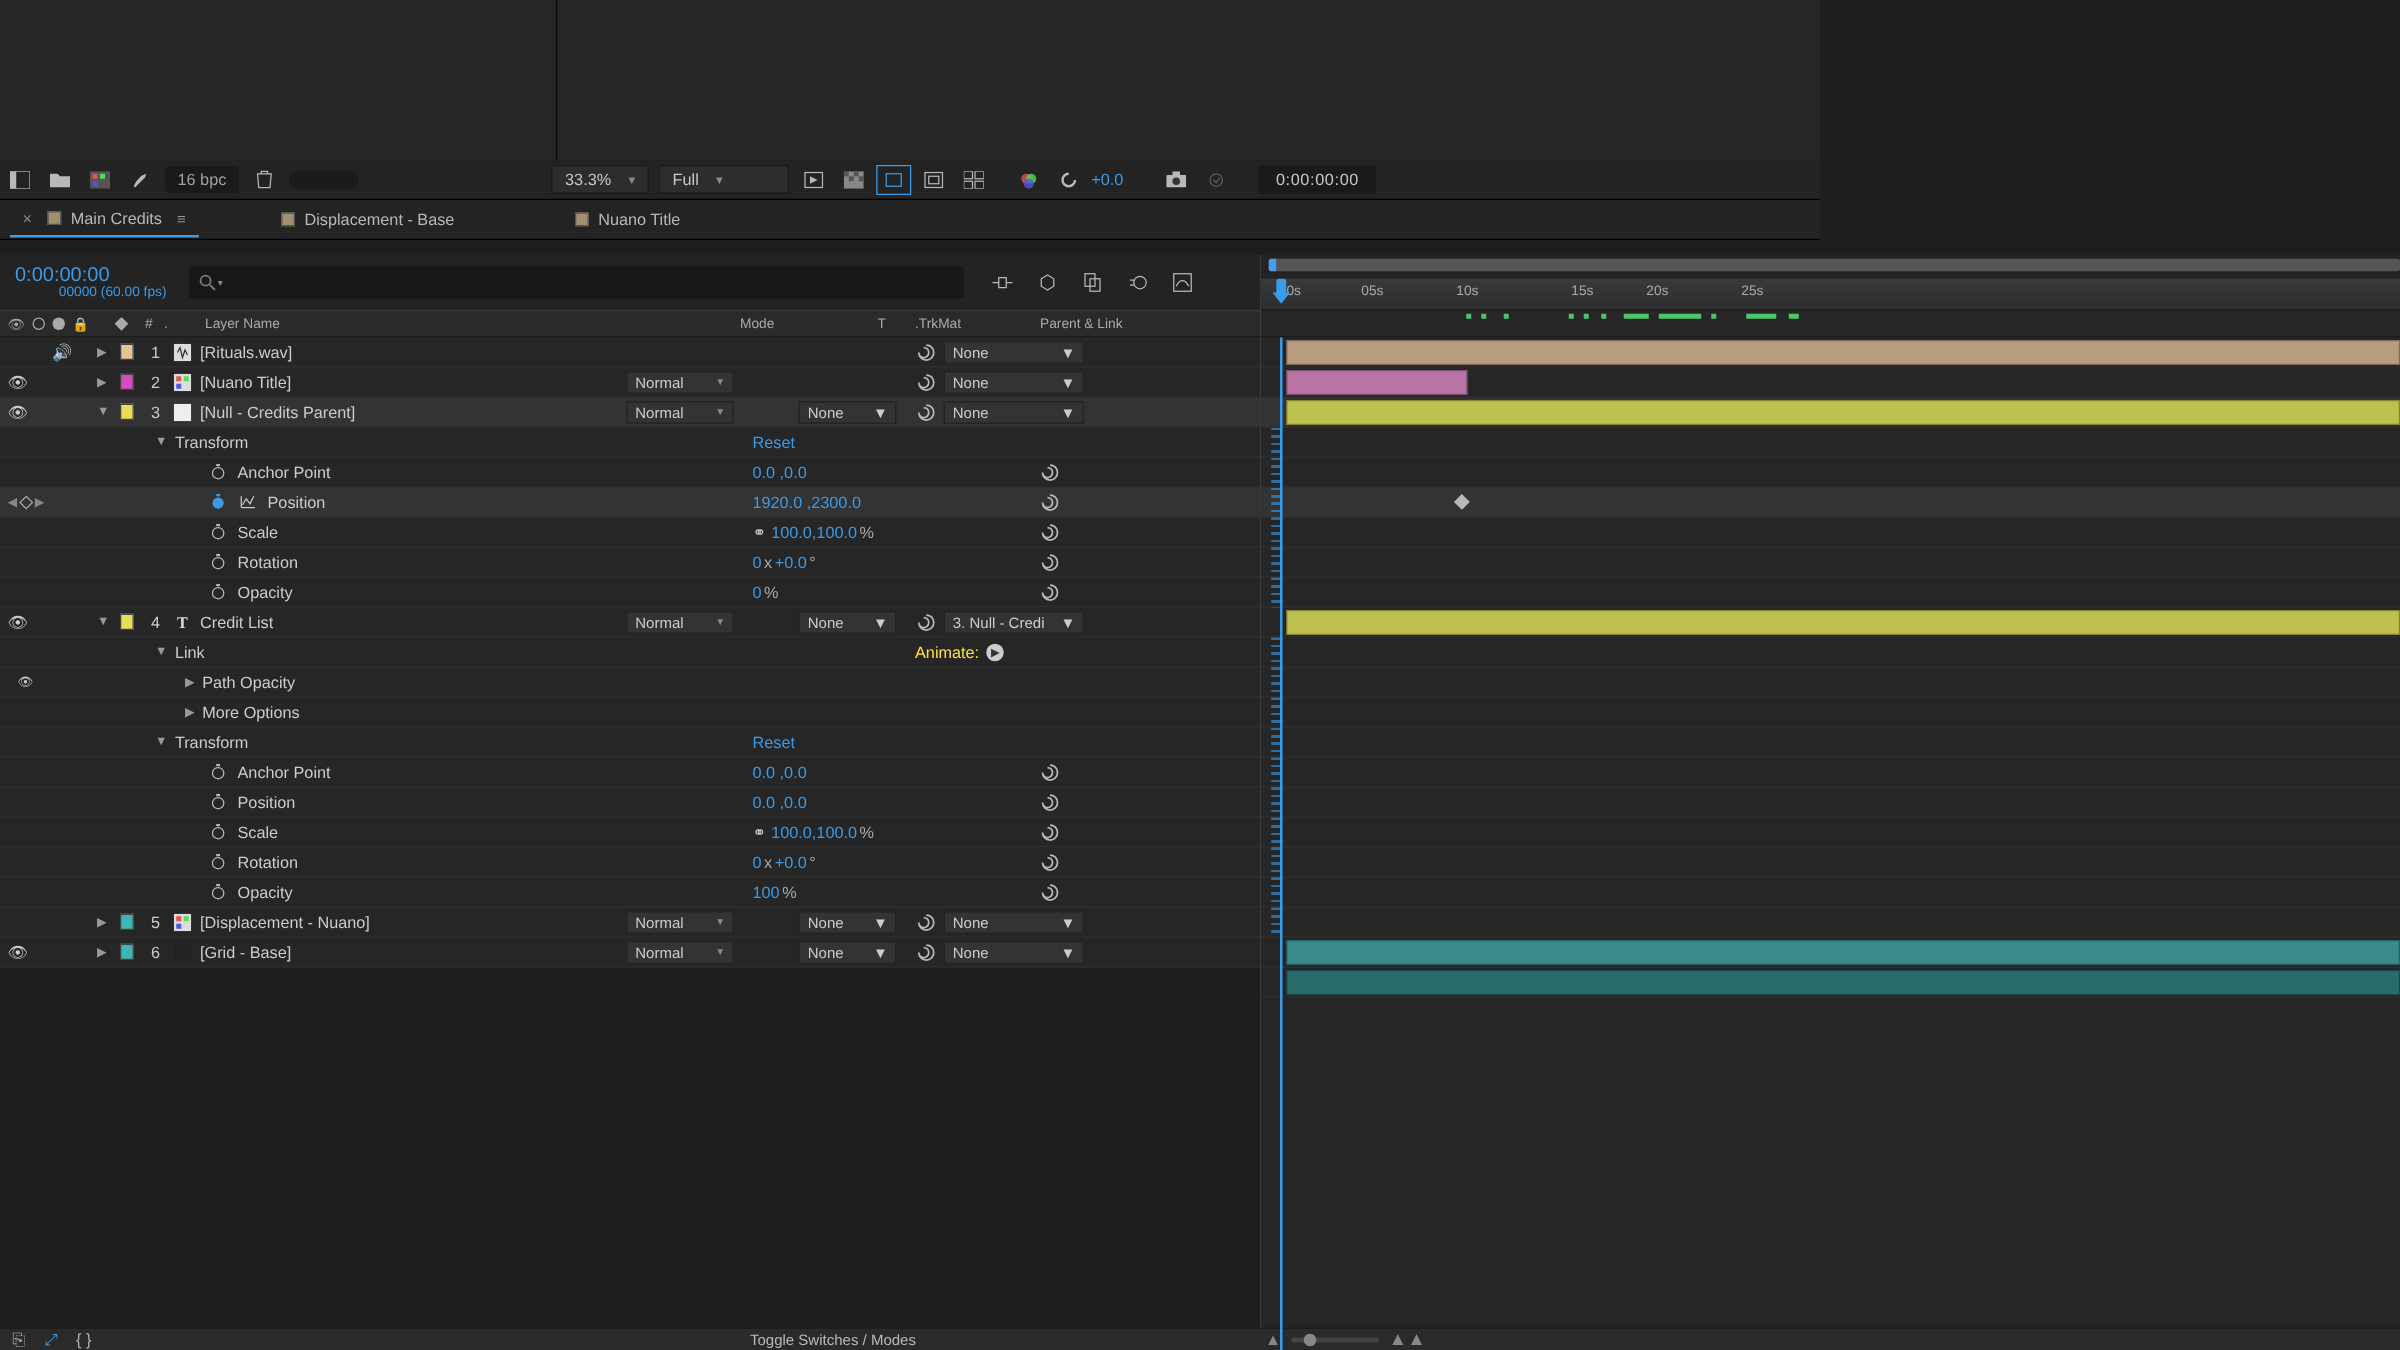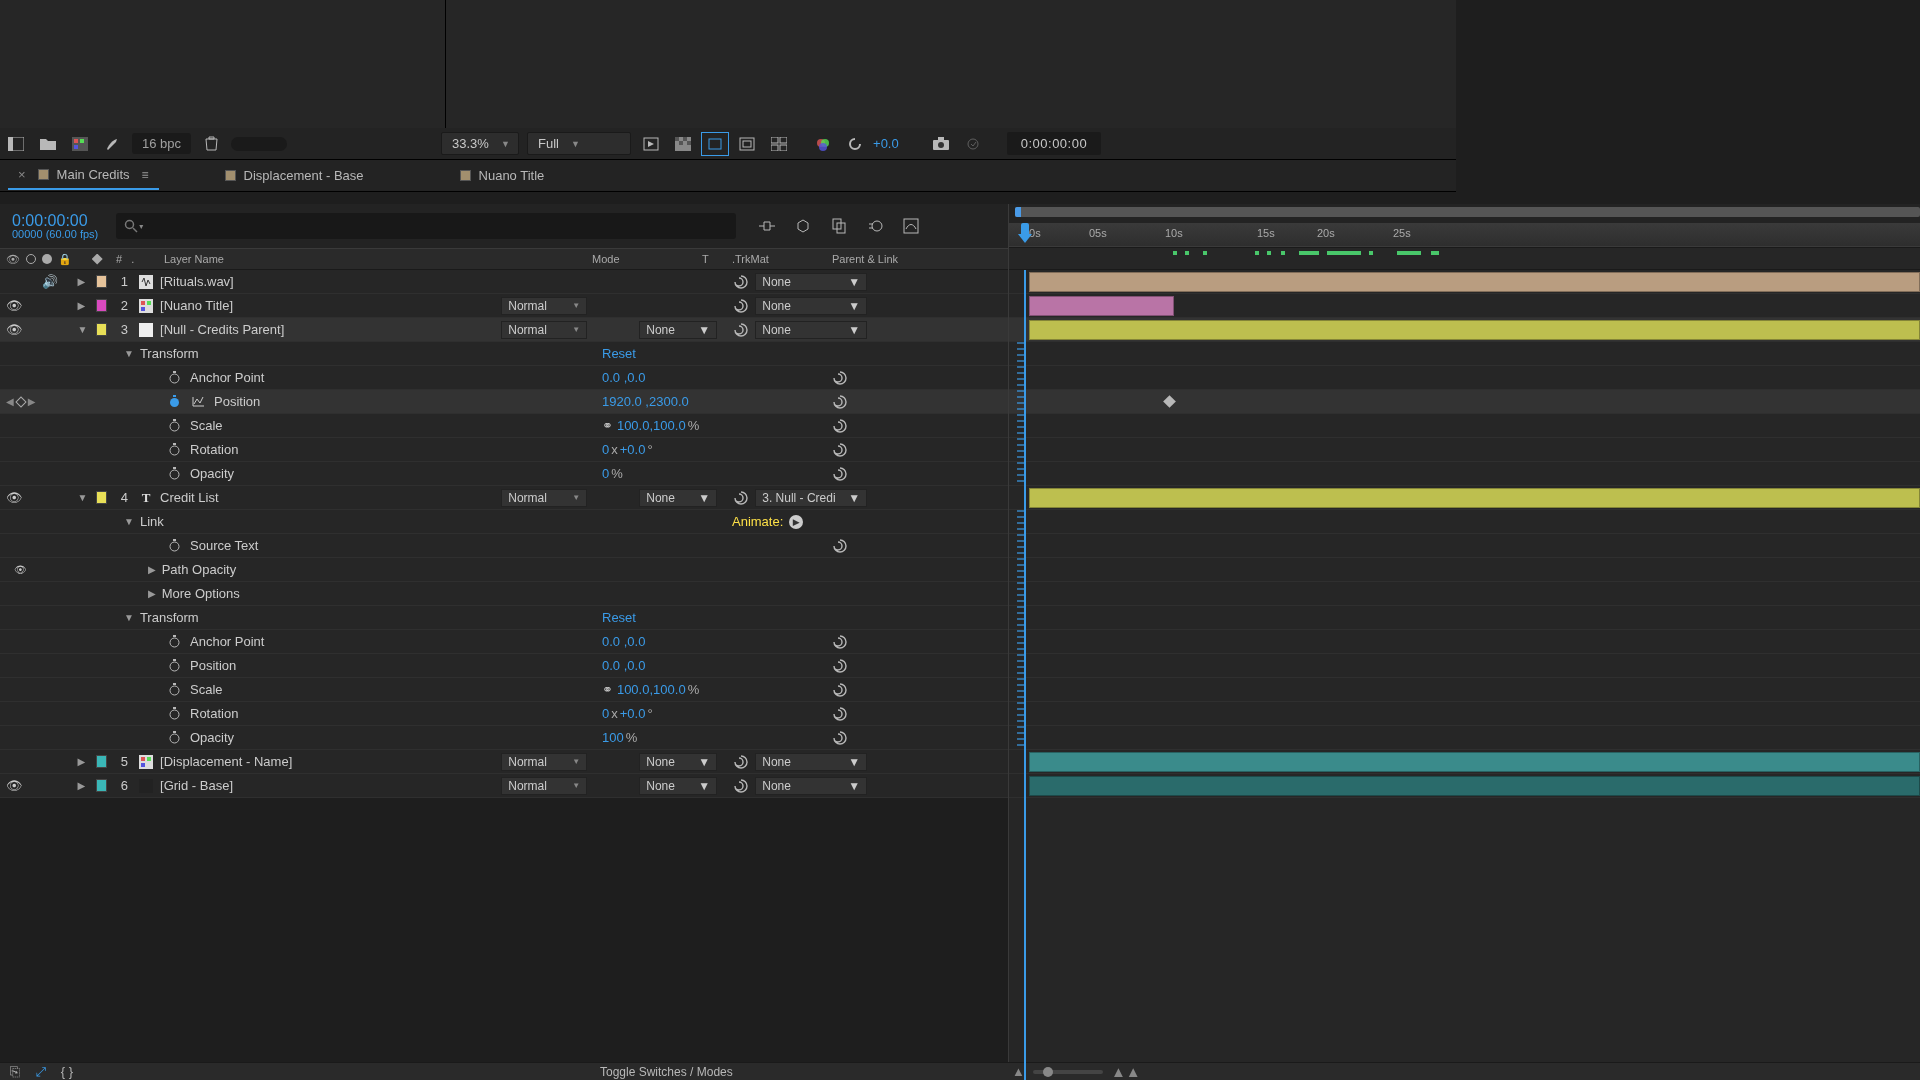--- a/index.html
+++ b/index.html
@@ -25,21 +25,21 @@
 .tabbar { height:32px; background:#232323; display:flex; align-items:center; padding-left:8px; border-bottom:1px solid #000; gap:8px; }
 .tabbar .tab { display:flex; align-items:center; gap:8px; padding:6px 10px; color:#b8b8b8; cursor:pointer; }
 .tabbar .tab.active { border-bottom:2px solid #3a9be8; }
 .tabbar .tab .sw { width:11px; height:11px; background:#a28f6e; border:1px solid #555; }
 .tabbar .tab .close { font-size:13px; color:#888; margin-right:4px; }
 .tabbar .tab .menu { font-size:12px; color:#999; margin-left:4px; }
 
 
 .tl-head { height:44px; background:#232323; display:flex; align-items:center; padding-left:12px; }
 .tl-time-cur { color:#3a9be8; font-size:16px; font-weight:500; }
-.tl-fps { color:#3a9be8; font-size:11px; margin-top:-2px; }
+.tl-fps { color:#3a9be8; font-size:11px; margin-top:-2px;margin-left:35px; }
 .tl-search { flex:0 0 620px; height:26px; background:#181818; margin-left:18px; border-radius:3px; display:flex; align-items:center; padding-left:8px; }
 .tl-search svg { opacity:0.6; }
 .tl-head-icons { display:flex; gap:14px; margin-left:20px; }
 .tl-head-icons .icon-btn { width:22px; height:22px; display:flex; align-items:center; justify-content:center; color:#b8b8b8; cursor:pointer; }
 
 
 .col-head { height:22px; background:#2a2a2a; display:flex; align-items:center; font-size:11px; color:#aaa; border-top:1px solid #3a3a3a; border-bottom:1px solid #1a1a1a; }
 .col-head .eye-col { width:112px; display:flex; align-items:center; padding-left:6px; gap:6px; }
 .col-head .num-col { width:50px; text-align:left; padding-left:4px; }
 .col-head .name-col { width:430px; padding-left:2px; }
@@ -579,39 +579,20 @@
       <div class="kf-col"></div>
       <div class="pname-wrap" style="width:670px">
           <span class="indent" style="width:62px"></span>
           <span class="tw">▼</span>
           <span class="pname">Link</span>
         </div>
       <span style="color:#fde047">Animate:</span>
       <span style="margin-left:6px;width:14px;height:14px;border-radius:50%;background:#ccc;display:inline-flex;align-items:center;justify-content:center;color:#333;font-size:9px">▶</span>
     </div>
     <div class="prow">
-      <div class="kf-col"></div>
-      <div class="pname-wrap">
-          <span class="indent" style="width:104px"></span>
-          <span class="sw-ico">
-            <svg width="13" height="13">
-              <circle cx="6.5" cy="7.5" r="4.5" fill="none" stroke="#b8b8b8"></circle>
-              <rect x="5" y="0" width="3" height="2" fill="#b8b8b8"></rect>
-            </svg>
-          </span>
-          <span class="pname">Source Text</span>
-        </div>
-      <div class="pval"></div>
-      <span class="spiral">
-          <svg width="16" height="16">
-            <path d="M8 2a6 6 0 1 1-6 6 4 4 0 1 0 4-4" fill="none" stroke="#b8b8b8" stroke-width="1.4"></path>
-          </svg>
-        </span>
-    </div>
-    <div class="prow">
       <div class="kf-col">
           <span style="color:#ccc;margin-left:8px">👁</span>
         </div>
       <div class="pname-wrap">
           <span class="indent" style="width:86px"></span>
           <span class="tw">▶</span>
           <span class="pname">Path Opacity</span>
         </div>
     </div>
     <div class="prow">
@@ -737,21 +718,21 @@
       <span class="num">5</span>
       <div class="name-wrap">
         <span class="ico">
             <svg width="14" height="14">
               <rect width="14" height="14" fill="#ddd"></rect>
               <rect x="2" y="2" width="4" height="4" fill="#d55"></rect>
               <rect x="8" y="2" width="4" height="4" fill="#5d5"></rect>
               <rect x="2" y="8" width="4" height="4" fill="#55d"></rect>
             </svg>
           </span>
-        <span class="name">[Displacement - Name]</span>
+        <span class="name">[Displacement - Nuano]</span>
       </div>
       <div class="sects">
         <div class="mode-dd">
             <span>Normal</span>
             <span class="chev">▼</span>
           </div>
         <div style="width:22px"></div>
         <div class="trk-dd">
             <span>None</span>
             <span class="chev">▼</span>

